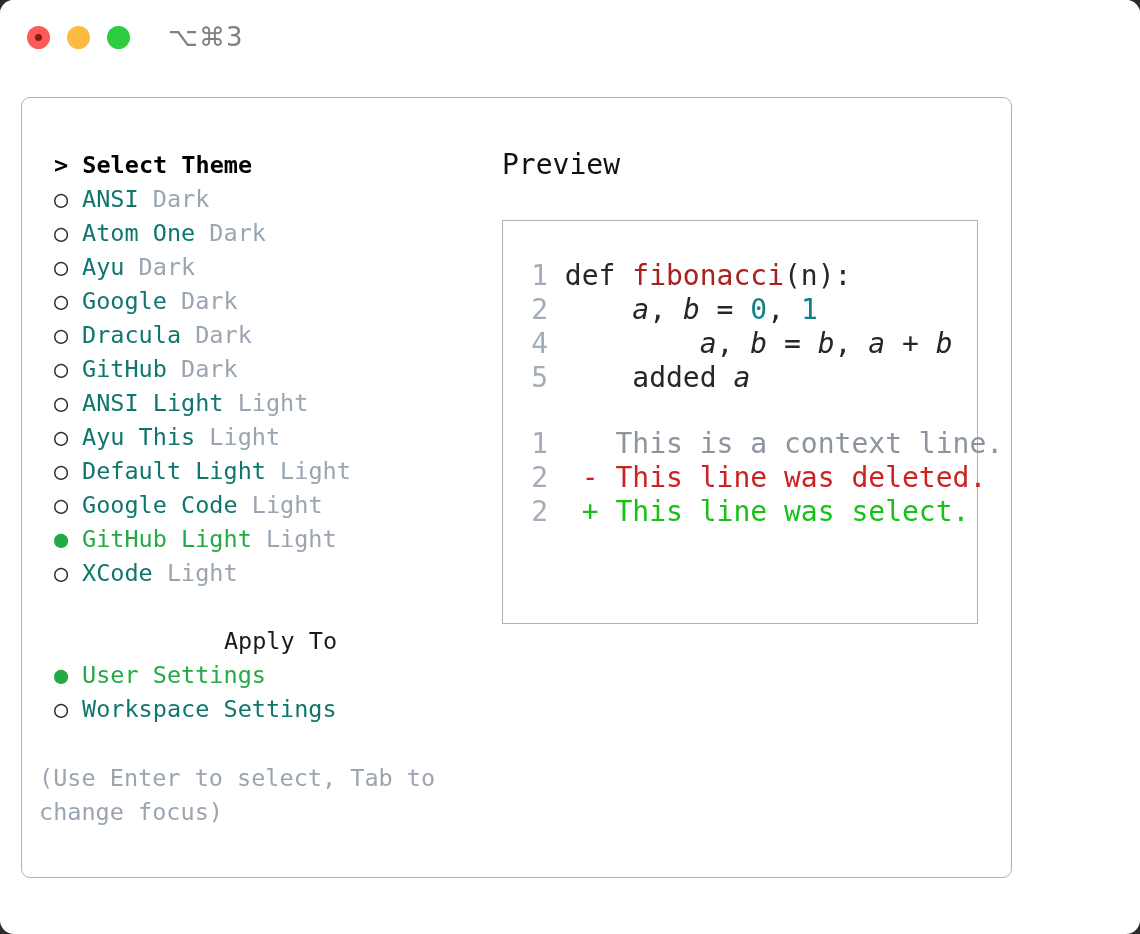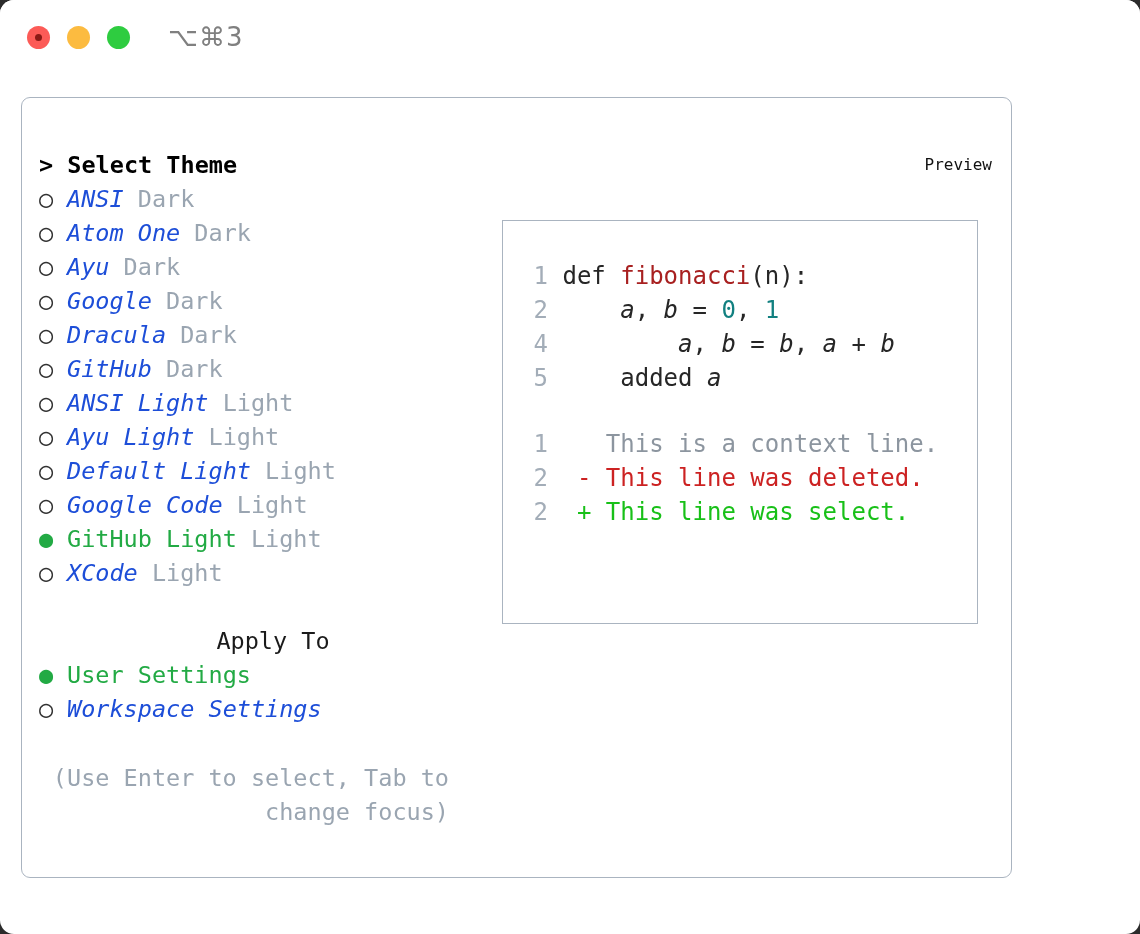--- a/index.html
+++ b/index.html
@@ -92,82 +92,81 @@
     top: 50px;
     width: 440px;
   }
 
   .row {
     height: 34px;
     line-height: 34px;
     font-size: 23.5px;
     white-space: pre;
     color: #262626;
+    margin-left: 15px;
   }
 
   .hdr-selected {
     font-weight: bold;
     color: #000000;
   }
   .hdr-plain {
     color: #1a1a1a;
   }
 
   .bullet {
     display: inline-block;
     width: 28px;
   }
   .bullet-off { color: #333333; }
   .bullet-on  { color: #22aa44; }
 
-  .label-normal   { color: #1d4ed8; font-style: italic; }
+  .label-normal   { color: #0f766e; }
   .label-selected { color: #22aa44; }
   .tag            { color: #9aa5b1; }
 
   .spacer-row { height: 34px; }
 
   #hint {
     position: absolute;
     left: 17px;
     top: 663px;
     width: 410px;
     font-size: 23.5px;
     line-height: 34px;
     color: #9aa5b1;
-    text-align: right;
   }
 
   
   #right-col {
     position: absolute;
     left: 480px;
     top: 50px;
     width: 490px;
   }
 
   #preview-title {
-    font-size: 16px;
+    font-size: 28px;
     color: #111111;
     line-height: 34px;
     margin: 0 0 38px 0;
     white-space: pre;
-    text-align: right;
   }
 
   #preview-box {
     width: 476px;
     height: 404px;
     border: 1.5px solid #aab4c0;
     box-sizing: border-box;
     background: #ffffff;
     padding: 38px 0 0 0;
   }
 
   .code-line {
-    font-size: 24px;
+    font-size: 28px;
     line-height: 34px;
     white-space: pre;
     padding-left: 19px;
   }
 
   .ln {
     display: inline-block;
     width: 26px;
     text-align: right;
     color: #a3adb8;
@@ -206,21 +205,21 @@
     <div id="left-col">
       <div class="row hdr-selected">&gt; Select Theme</div>
       <div id="theme-items">
           <div class="row"><span class="bullet bullet-off">○</span><span class="label-normal">ANSI</span><span class="tag"> Dark</span></div>
           <div class="row"><span class="bullet bullet-off">○</span><span class="label-normal">Atom One</span><span class="tag"> Dark</span></div>
           <div class="row"><span class="bullet bullet-off">○</span><span class="label-normal">Ayu</span><span class="tag"> Dark</span></div>
           <div class="row"><span class="bullet bullet-off">○</span><span class="label-normal">Google</span><span class="tag"> Dark</span></div>
           <div class="row"><span class="bullet bullet-off">○</span><span class="label-normal">Dracula</span><span class="tag"> Dark</span></div>
           <div class="row"><span class="bullet bullet-off">○</span><span class="label-normal">GitHub</span><span class="tag"> Dark</span></div>
           <div class="row"><span class="bullet bullet-off">○</span><span class="label-normal">ANSI Light</span><span class="tag"> Light</span></div>
-          <div class="row"><span class="bullet bullet-off">○</span><span class="label-normal">Ayu Light</span><span class="tag"> Light</span></div>
+          <div class="row"><span class="bullet bullet-off">○</span><span class="label-normal">Ayu This</span><span class="tag"> Light</span></div>
           <div class="row"><span class="bullet bullet-off">○</span><span class="label-normal">Default Light</span><span class="tag"> Light</span></div>
           <div class="row"><span class="bullet bullet-off">○</span><span class="label-normal">Google Code</span><span class="tag"> Light</span></div>
           <div class="row"><span class="bullet bullet-on">●</span><span class="label-selected">GitHub Light</span><span class="tag"> Light</span></div>
           <div class="row"><span class="bullet bullet-off">○</span><span class="label-normal">XCode</span><span class="tag"> Light</span></div>
         </div>
       <div class="spacer-row"></div>
       <div class="row hdr-plain" style="padding-left:28px;text-align:center;">Apply To</div>
       <div id="apply-items">
           <div class="row"><span class="bullet bullet-on">●</span><span class="label-selected">User Settings</span></div>
           <div class="row"><span class="bullet bullet-off">○</span><span class="label-normal">Workspace Settings</span></div>

